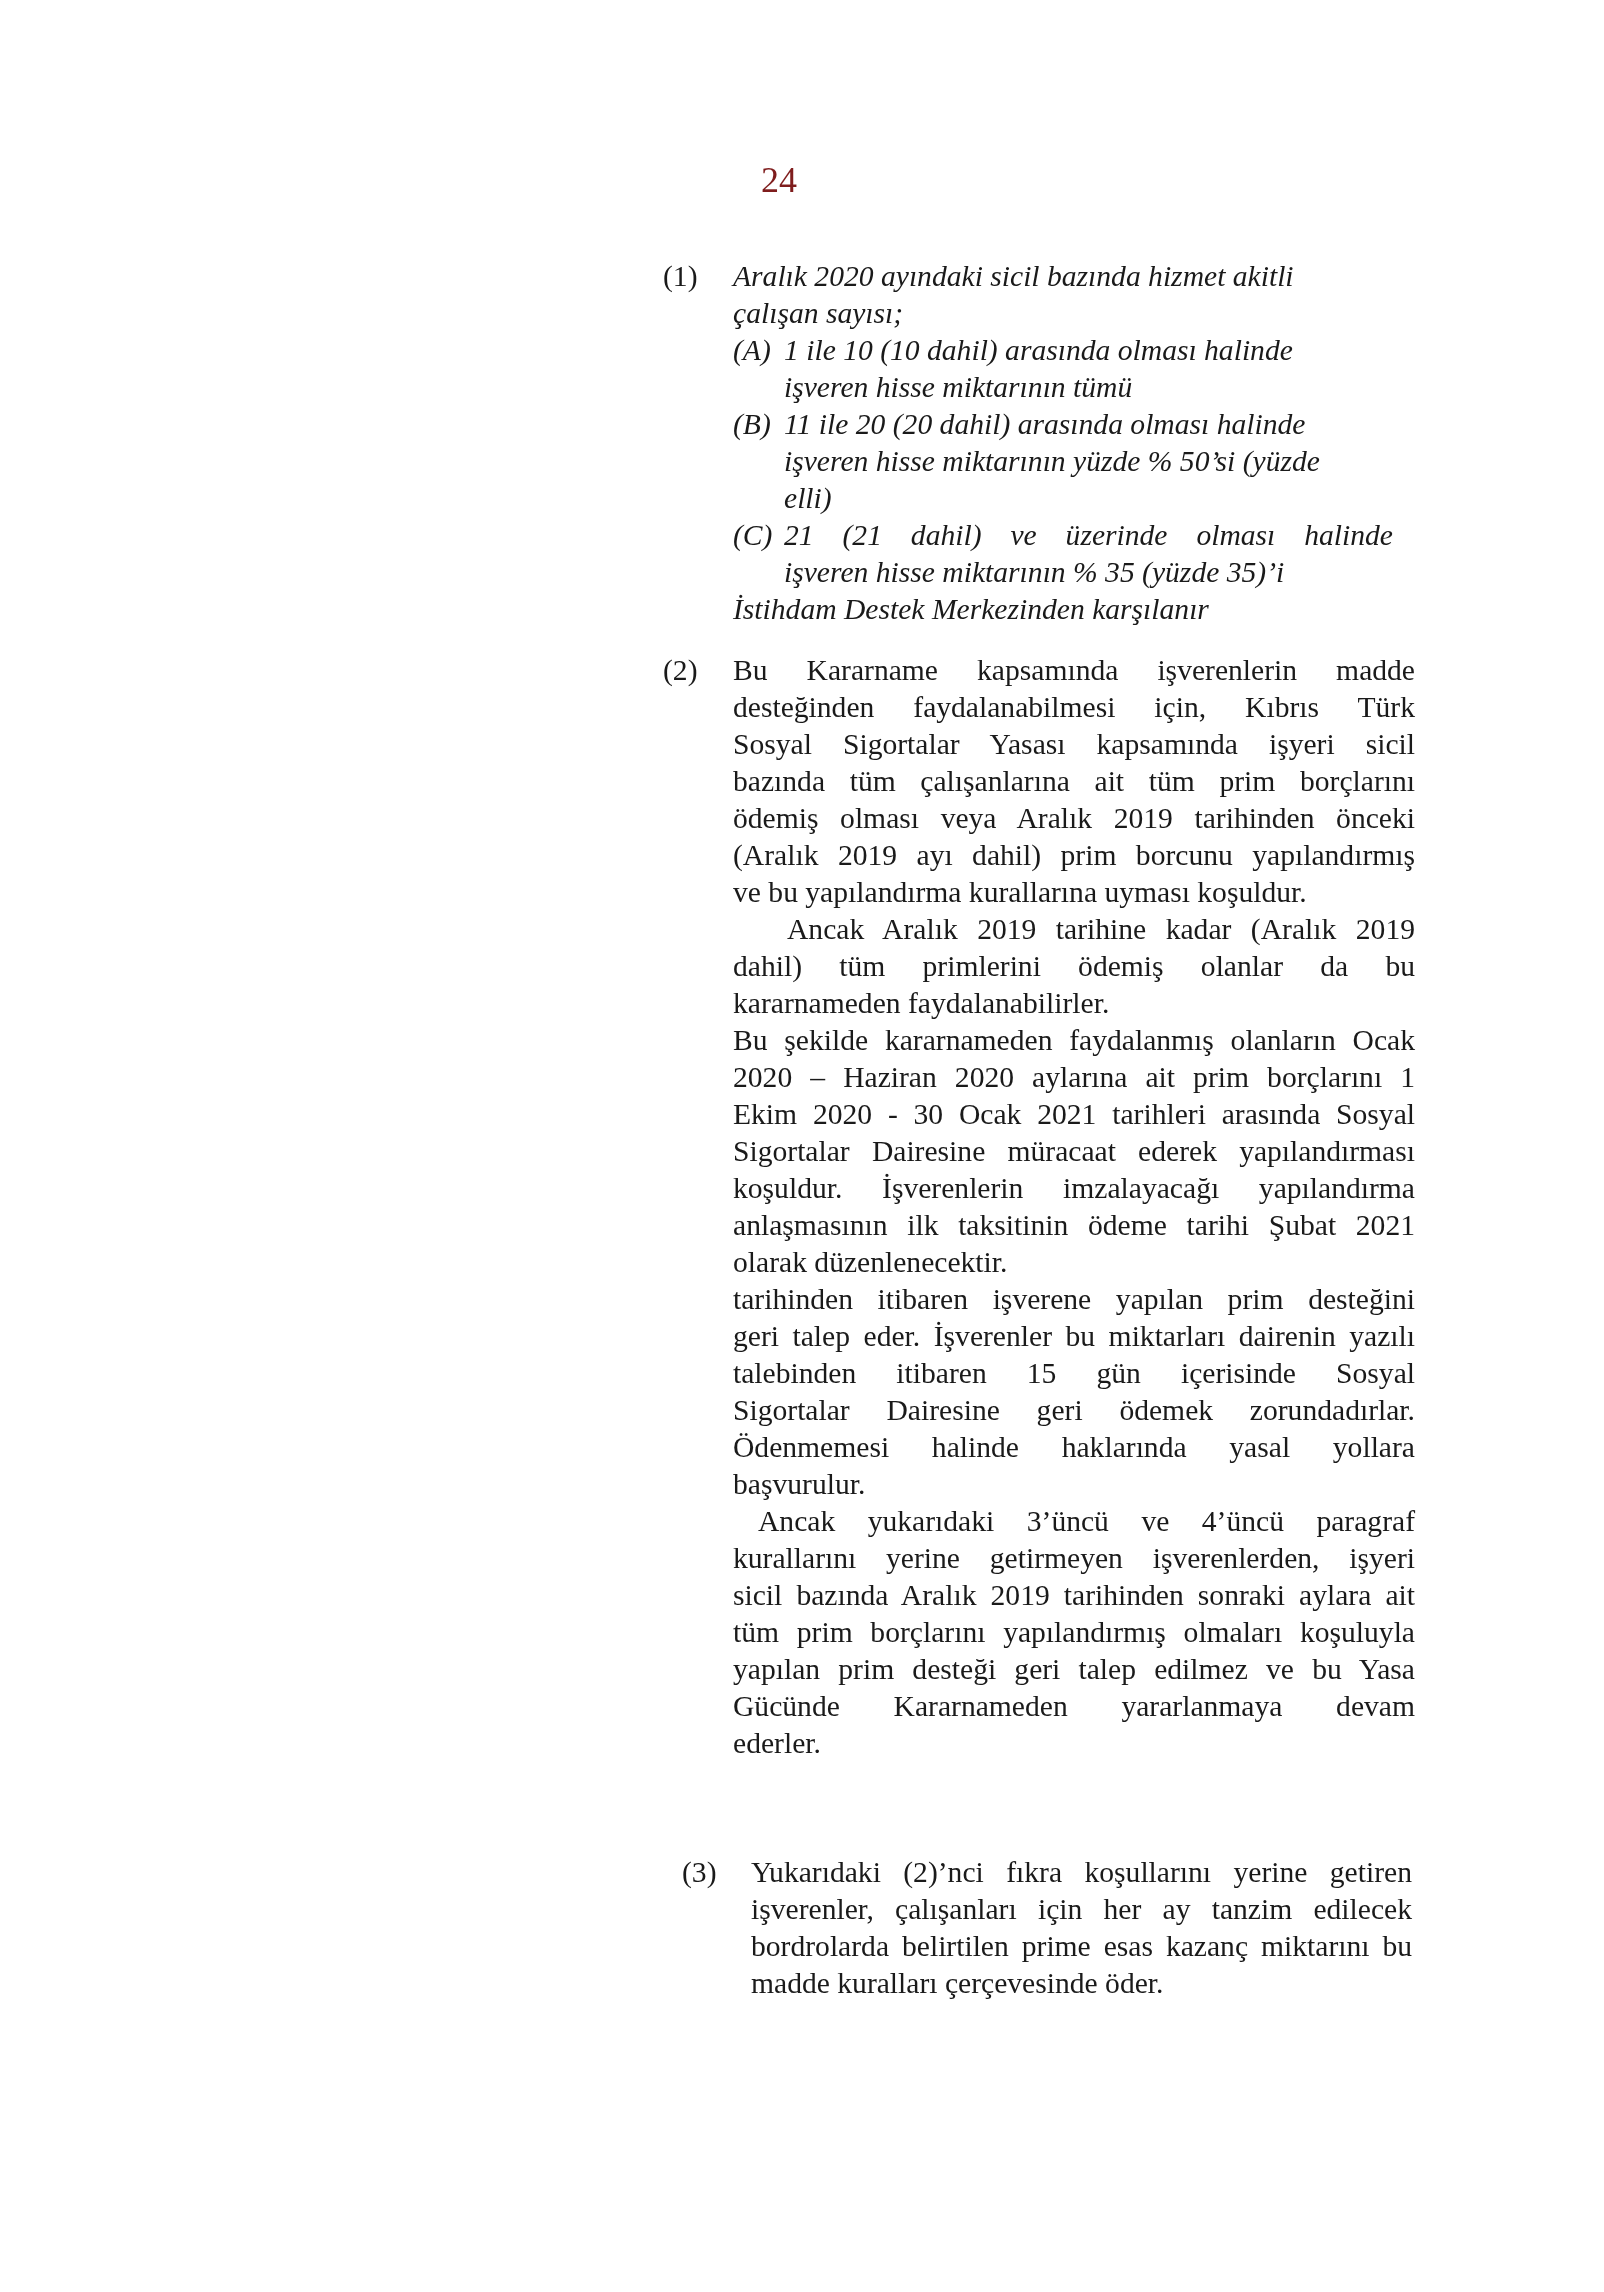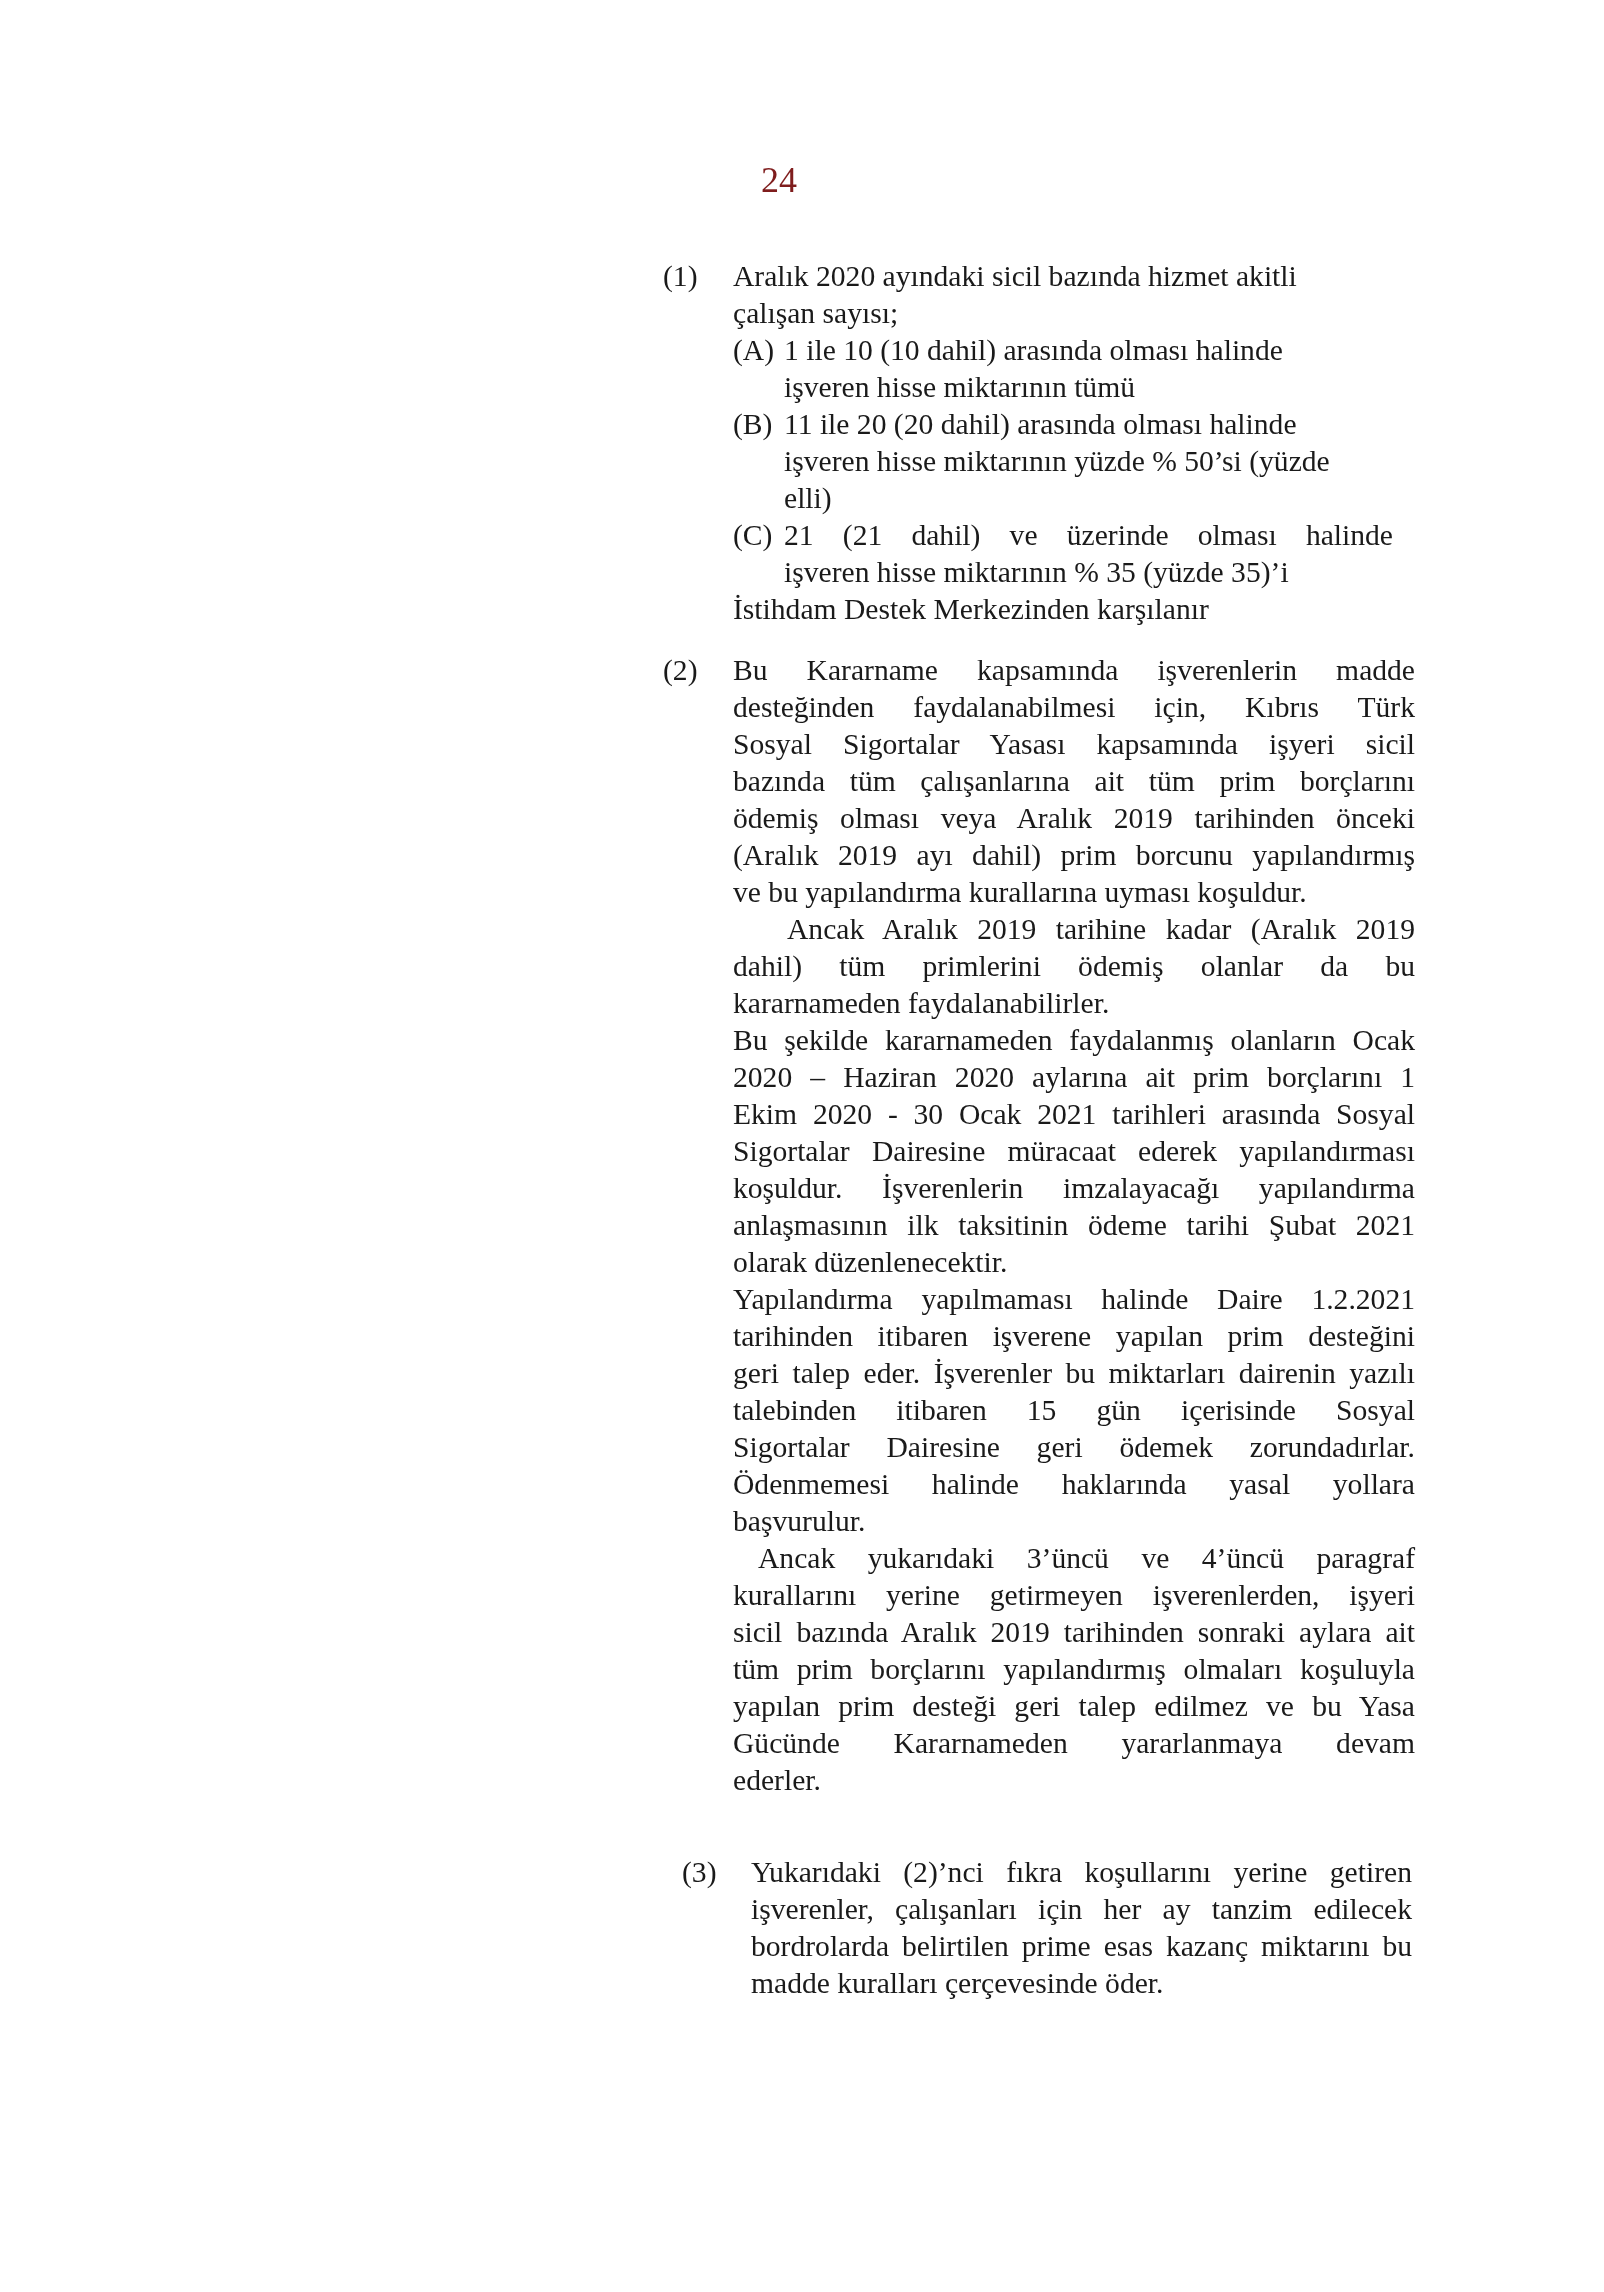--- a/index.html
+++ b/index.html
@@ -31,20 +31,21 @@
     .marker {
       position: absolute;
       font-size: 29.6px;
       line-height: 37px;
     }
     .body-text {
       position: absolute;
       width: 681px;
       text-align: justify;
       text-align-last: left;
+      font-style: italic;
     }
     .line {
       display: block;
       white-space: nowrap;
     }
     .jline {
       display: block;
       text-align: justify;
       text-align-last: justify;
       white-space: normal;
@@ -119,21 +120,20 @@
       <span class="jline">Bu şekilde kararnameden faydalanmış olanların Ocak</span>
       <span class="jline">2020 – Haziran 2020 aylarına ait prim borçlarını 1</span>
       <span class="jline">Ekim 2020 - 30 Ocak 2021 tarihleri arasında Sosyal</span>
       <span class="jline">Sigortalar Dairesine müracaat ederek yapılandırması</span>
       <span class="jline">koşuldur. İşverenlerin imzalayacağı yapılandırma</span>
       <span class="jline">anlaşmasının ilk taksitinin ödeme tarihi Şubat 2021</span>
       <span class="line">olarak düzenlenecektir.</span>
     </div>
 
     <div>
-      <span class="jline">Yapılandırma yapılmaması halinde Daire 1.2.2021</span>
       <span class="jline">tarihinden itibaren işverene yapılan prim desteğini</span>
       <span class="jline">geri talep eder. İşverenler bu miktarları dairenin yazılı</span>
       <span class="jline">talebinden itibaren 15 gün içerisinde Sosyal</span>
       <span class="jline">Sigortalar Dairesine geri ödemek zorundadırlar.</span>
       <span class="jline">Ödenmemesi halinde haklarında yasal yollara</span>
       <span class="line">başvurulur.</span>
     </div>
 
     <div>
       <span class="jline" style="padding-left:25px;">Ancak yukarıdaki 3’üncü ve 4’üncü paragraf</span>

